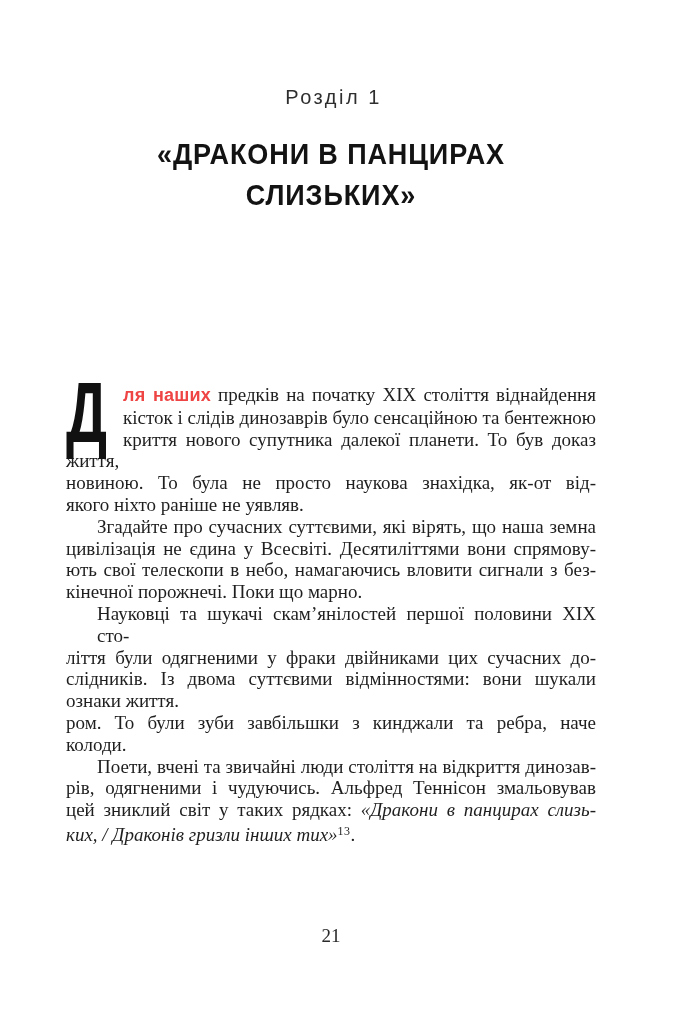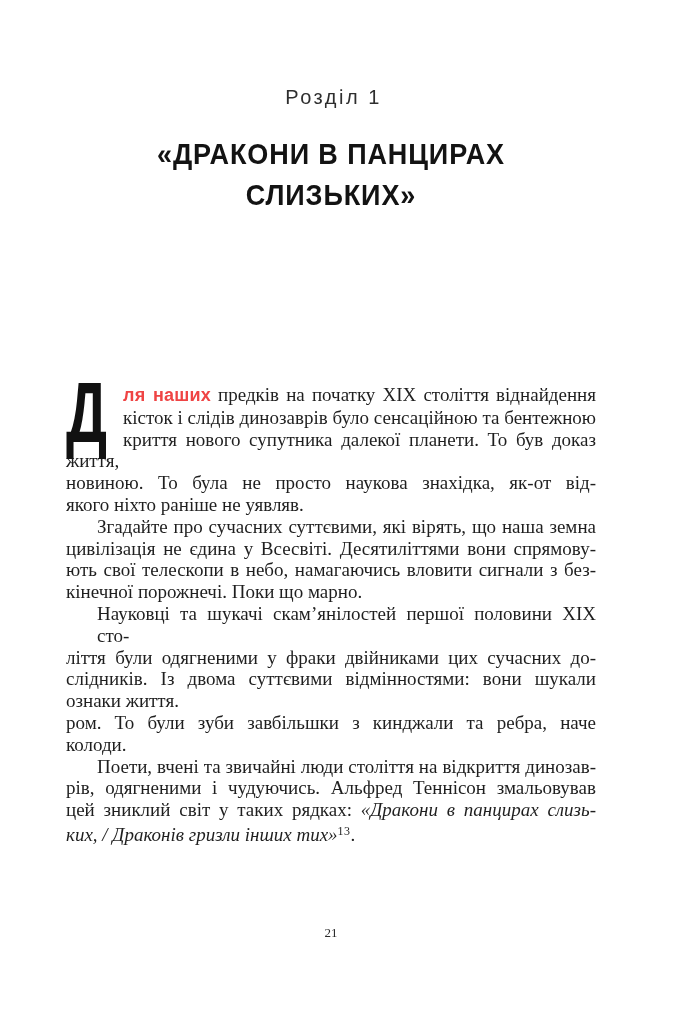--- a/index.html
+++ b/index.html
@@ -92,21 +92,21 @@
     vertical-align: 6px;
     font-style: normal;
     letter-spacing: 0.5px;
   }
   .folio {
     position: absolute;
     top: 925px;
     left: 0;
     width: 100%;
     text-align: center;
-    font-size: 13px;
+    font-size: 19px;
     color: #2a2a2a;
   }
 </style>
 </head>
 <body>
 
 <div class="page">
   <div class="content">
 
     <div class="chapter-label">Розділ 1</div>

